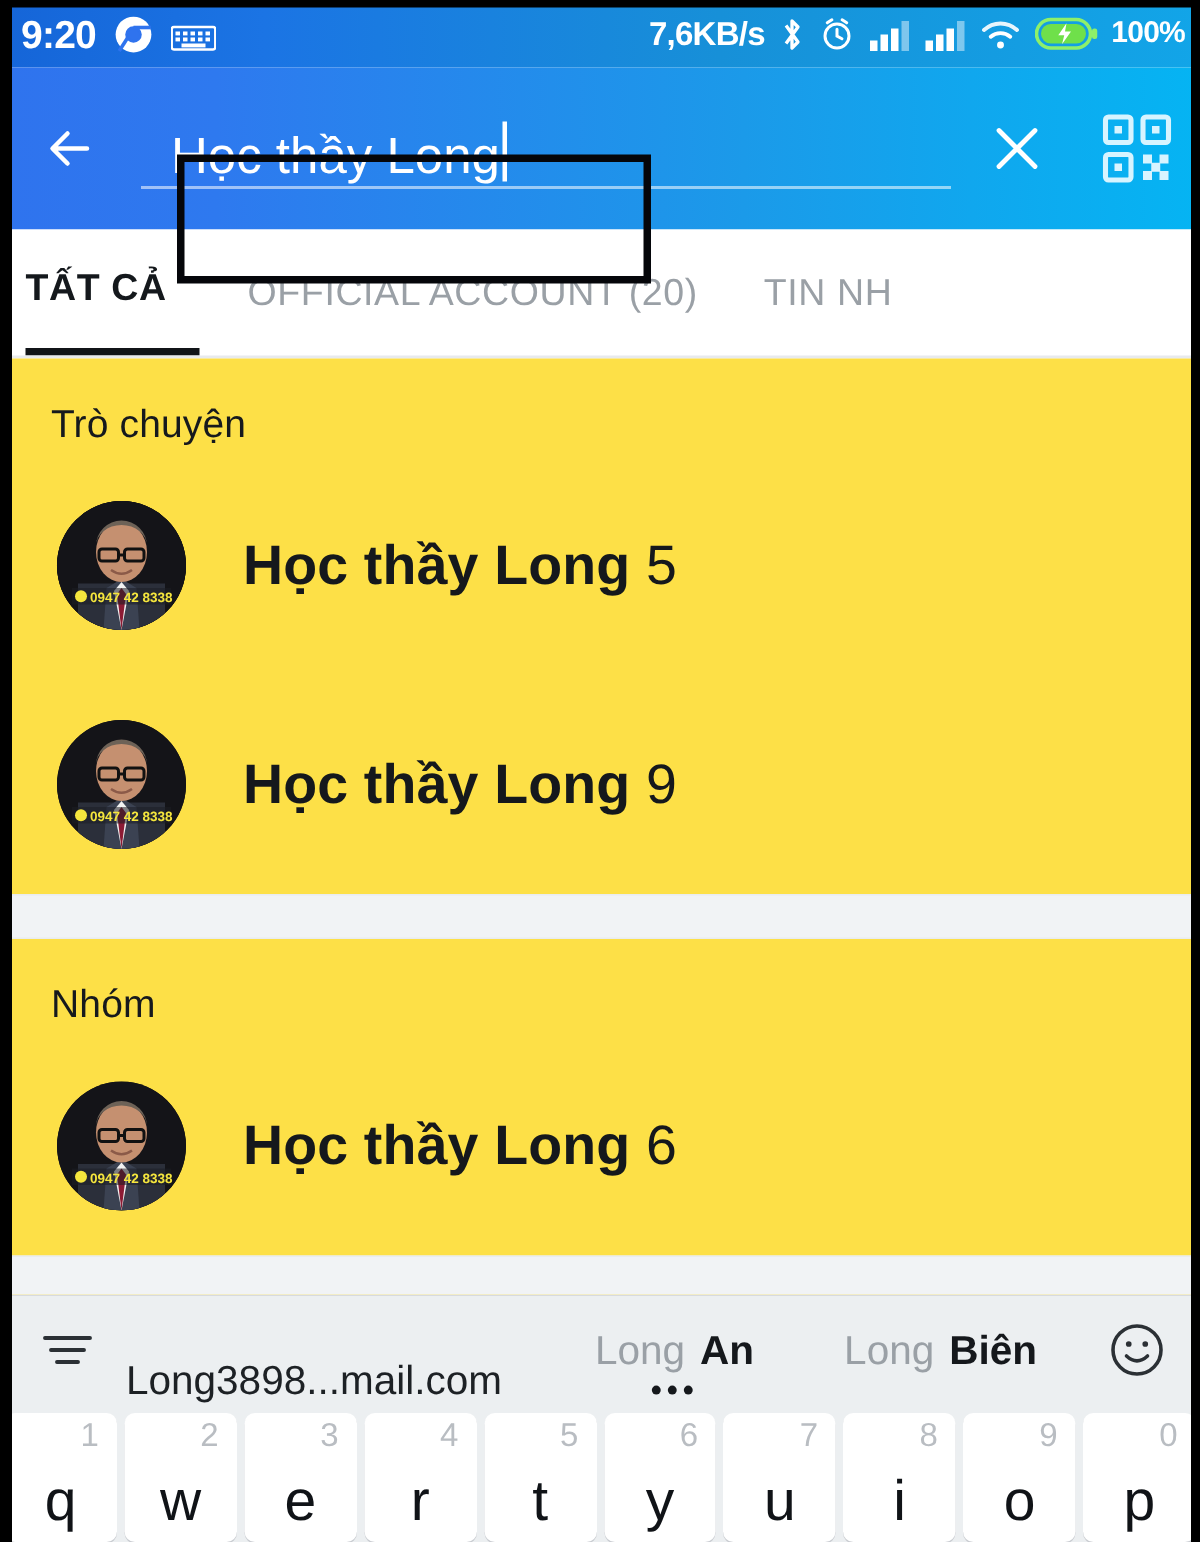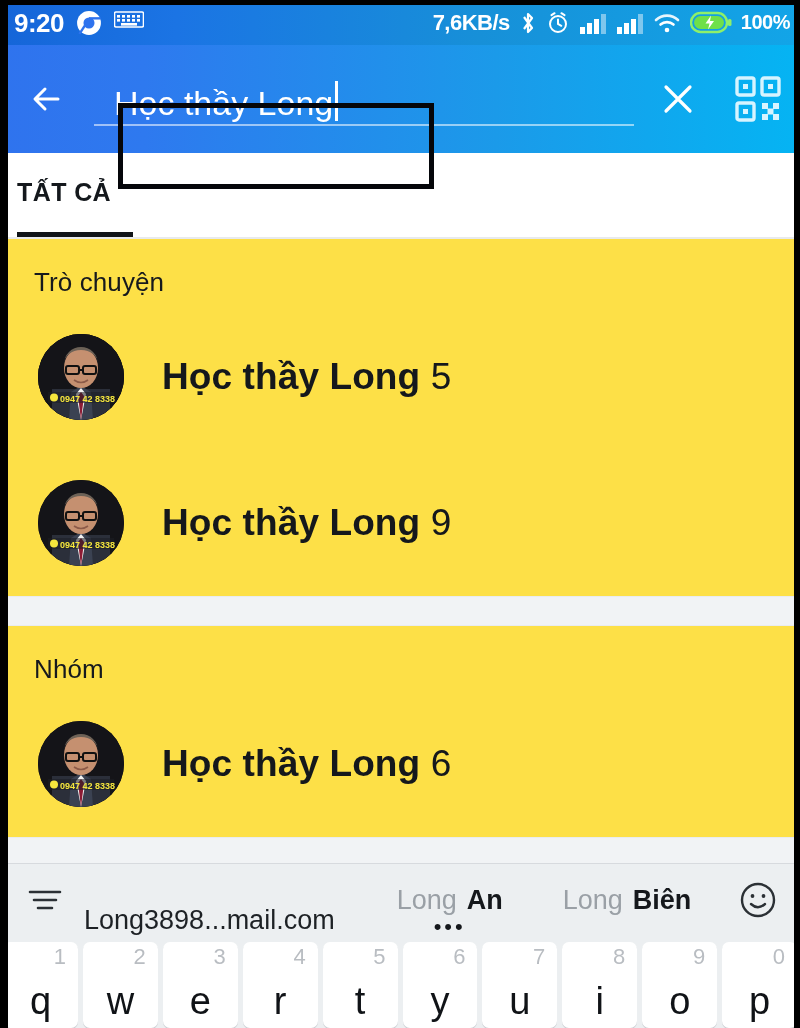--- a/index.html
+++ b/index.html
@@ -29,21 +29,21 @@
     display: flex;
     align-items: center;
     padding: 0 10px 0 14px;
     box-sizing: border-box;
     position: relative;
   }
   .statusbar::before {
     content:"";
     position:absolute; left:0; right:0; top:0; height:5px; background:#000;
   }
-  .sb-left { display: flex; align-items: flex-start; gap: 12px; }
+  .sb-left { display: flex; align-items: flex-end; gap: 12px; }
   .sb-time {
     color: #fff;
     font-size: 26px;
     font-weight: bold;
     letter-spacing: -0.5px;
     line-height: 1;
   }
   .sb-right {
     margin-left: auto;
     display: flex;
@@ -405,20 +405,22 @@
           <rect x="41" y="41" width="6" height="6"></rect>
         </g>
       </svg>
     </div>
 
     <div class="annot-box"></div>
   </div>
 
   <div class="tabs">
     <div class="tab active">TẤT CẢ</div>
+    <div class="tab">OFFICIAL ACCOUNT (20)</div>
+    <div class="tab">TIN NH</div>
   </div>
 
   <div class="body">
 
     <div class="section-header">Trò chuyện</div>
 
     <div class="row">
       <div class="avatar">
         <svg viewBox="0 0 86 86" preserveAspectRatio="xMidYMid slice">
           <rect width="86" height="86" fill="#0c0d11"></rect>

